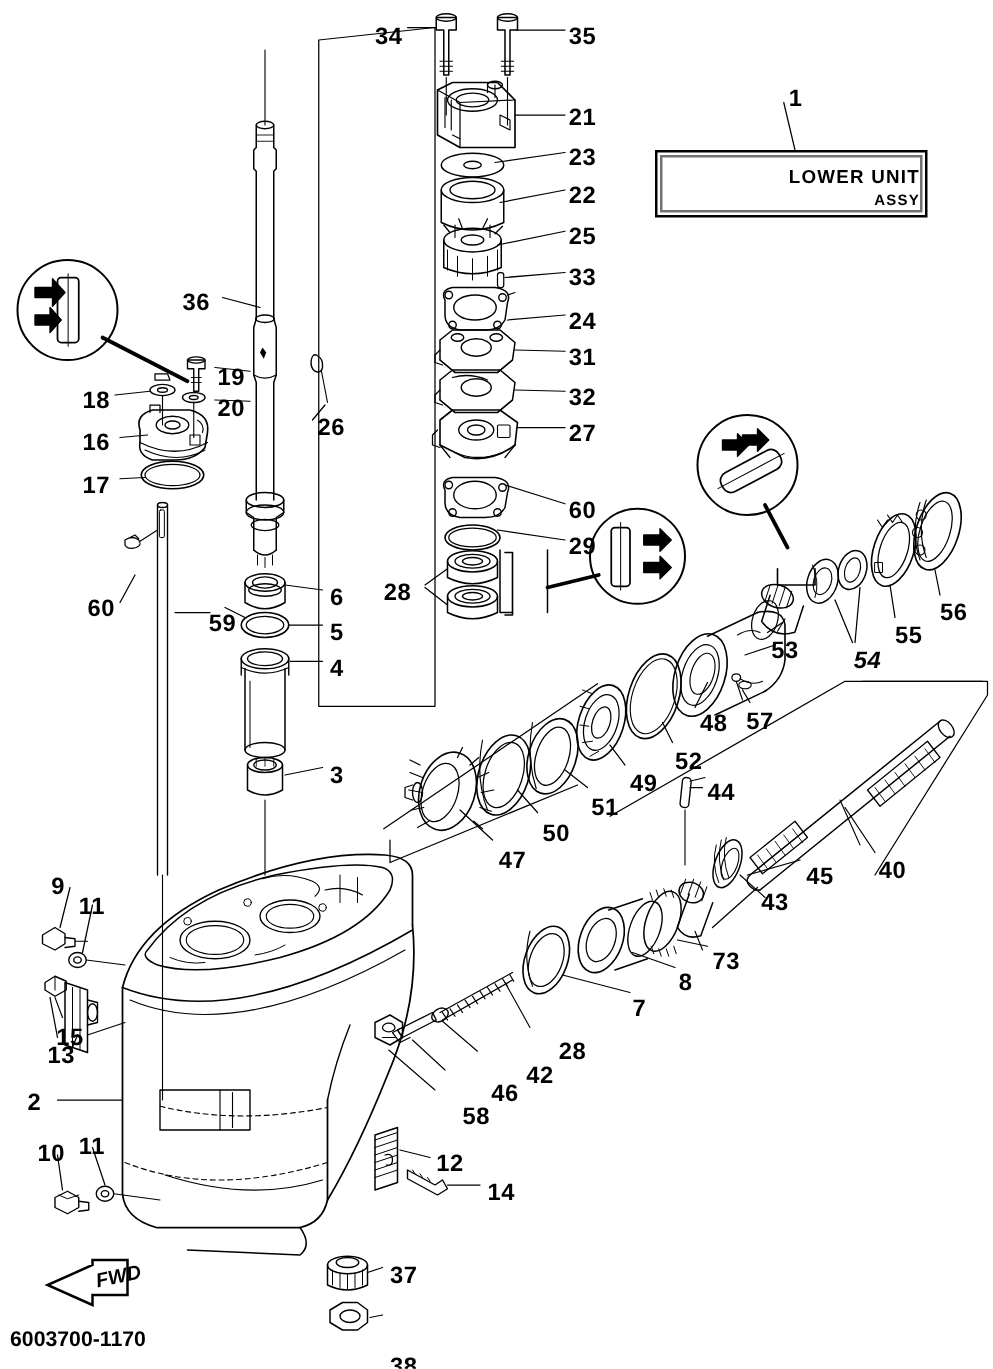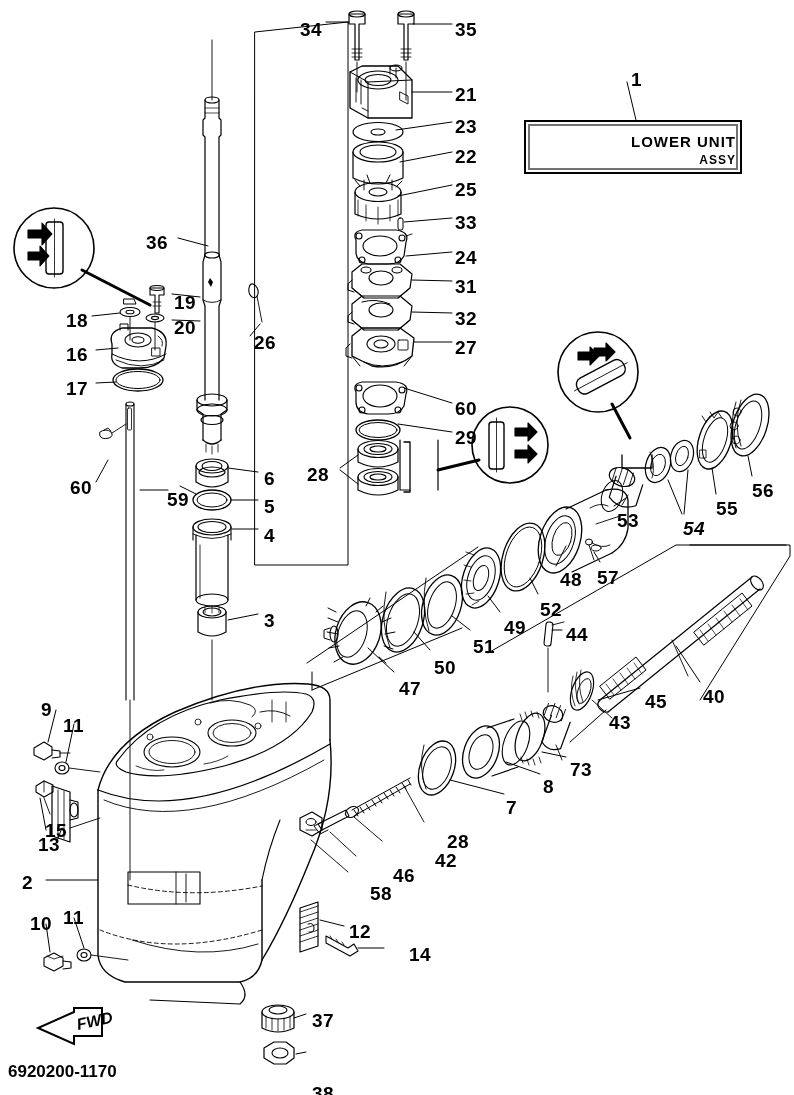--- a/index.html
+++ b/index.html
@@ -602,38 +602,38 @@
   <div class="titlebox" id="titlebox" style="left:528px;top:124px;width:206px;">
     <div class="t1">LOWER UNIT</div>
     <div class="t2">ASSY</div>
   </div>
 
   <svg id="fwd" viewBox="0 0 80 48">
     <path d="M40 2 L68 2 L68 30 L40 30 L40 38 L4 22 L40 6 Z" fill="#fff" stroke="#000" stroke-width="2"></path>
     <text x="44" y="24" font-family="Liberation Sans, sans-serif" font-size="16" font-weight="bold" font-style="italic" fill="#000" transform="rotate(-12 44 24)">FWD</text>
   </svg>
 
-  <div id="drawnum">6920200-1170</div>
+  <div id="drawnum">6003700-1170</div>
 
   <div id="callout-layer">
       <div class="callout" style="left: 631px; top: 70px;">1</div>
       <div class="callout" style="left: 22px; top: 873px;">2</div>
       <div class="callout" style="left: 264px; top: 611px;">3</div>
       <div class="callout" style="left: 264px; top: 526px;">4</div>
       <div class="callout" style="left: 264px; top: 497px;">5</div>
       <div class="callout" style="left: 264px; top: 469px;">6</div>
       <div class="callout" style="left: 506px; top: 798px;">7</div>
       <div class="callout" style="left: 543px; top: 777px;">8</div>
       <div class="callout" style="left: 41px; top: 700px;">9</div>
       <div class="callout" style="left: 30px; top: 914px;">10</div>
       <div class="callout" style="left: 63px; top: 716px;">11</div>
       <div class="callout" style="left: 63px; top: 908px;">11</div>
       <div class="callout" style="left: 349px; top: 922px;">12</div>
       <div class="callout" style="left: 38px; top: 835px;">13</div>
-      <div class="callout" style="left: 390px; top: 945px; margin-left: 19px;">14</div>
+      <div class="callout" style="left: 390px; top: 945px;">14</div>
       <div class="callout" style="left: 17px; top: 821px; margin-left: 28px;">15</div>
       <div class="callout" style="left: 66px; top: 345px;">16</div>
       <div class="callout" style="left: 66px; top: 379px;">17</div>
       <div class="callout" style="left: 66px; top: 311px;">18</div>
       <div class="callout" style="left: 174px; top: 293px;">19</div>
       <div class="callout" style="left: 174px; top: 318px;">20</div>
       <div class="callout" style="left: 455px; top: 85px; text-align: center;">21</div>
       <div class="callout" style="left: 455px; top: 147px;">22</div>
       <div class="callout" style="left: 455px; top: 117px;">23</div>
       <div class="callout" style="left: 455px; top: 248px;">24</div>
@@ -647,21 +647,21 @@
       <div class="callout" style="left: 455px; top: 309px; text-align: center;">32</div>
       <div class="callout" style="left: 455px; top: 213px;">33</div>
       <div class="callout" style="left: 300px; top: 20px; text-align: center;">34</div>
       <div class="callout" style="left: 455px; top: 20px;">35</div>
       <div class="callout" style="left: 146px; top: 233px;">36</div>
       <div class="callout" style="left: 312px; top: 1011px;">37</div>
       <div class="callout" style="left: 312px; top: 1048px; margin-top: 36px;">38</div>
       <div class="callout" style="left: 570px; top: 760px;">73</div>
       <div class="callout" style="left: 703px; top: 687px;">40</div>
       <div class="callout" style="left: 447px; top: 832px;">28</div>
-      <div class="callout" style="left: 421px; top: 851px; margin-left: 14px;">42</div>
+      <div class="callout" style="left: 421px; top: 851px;">42</div>
       <div class="callout" style="left: 609px; top: 713px;">43</div>
       <div class="callout" style="left: 566px; top: 625px;">44</div>
       <div class="callout" style="left: 645px; top: 692px;">45</div>
       <div class="callout" style="left: 393px; top: 866px;">46</div>
       <div class="callout" style="left: 399px; top: 679px;">47</div>
       <div class="callout" style="left: 560px; top: 552px; margin-top: 18px;">48</div>
       <div class="callout" style="left: 504px; top: 618px;">49</div>
       <div class="callout" style="left: 434px; top: 658px;">50</div>
       <div class="callout" style="left: 473px; top: 637px;">51</div>
       <div class="callout" style="left: 540px; top: 600px;">52</div>

